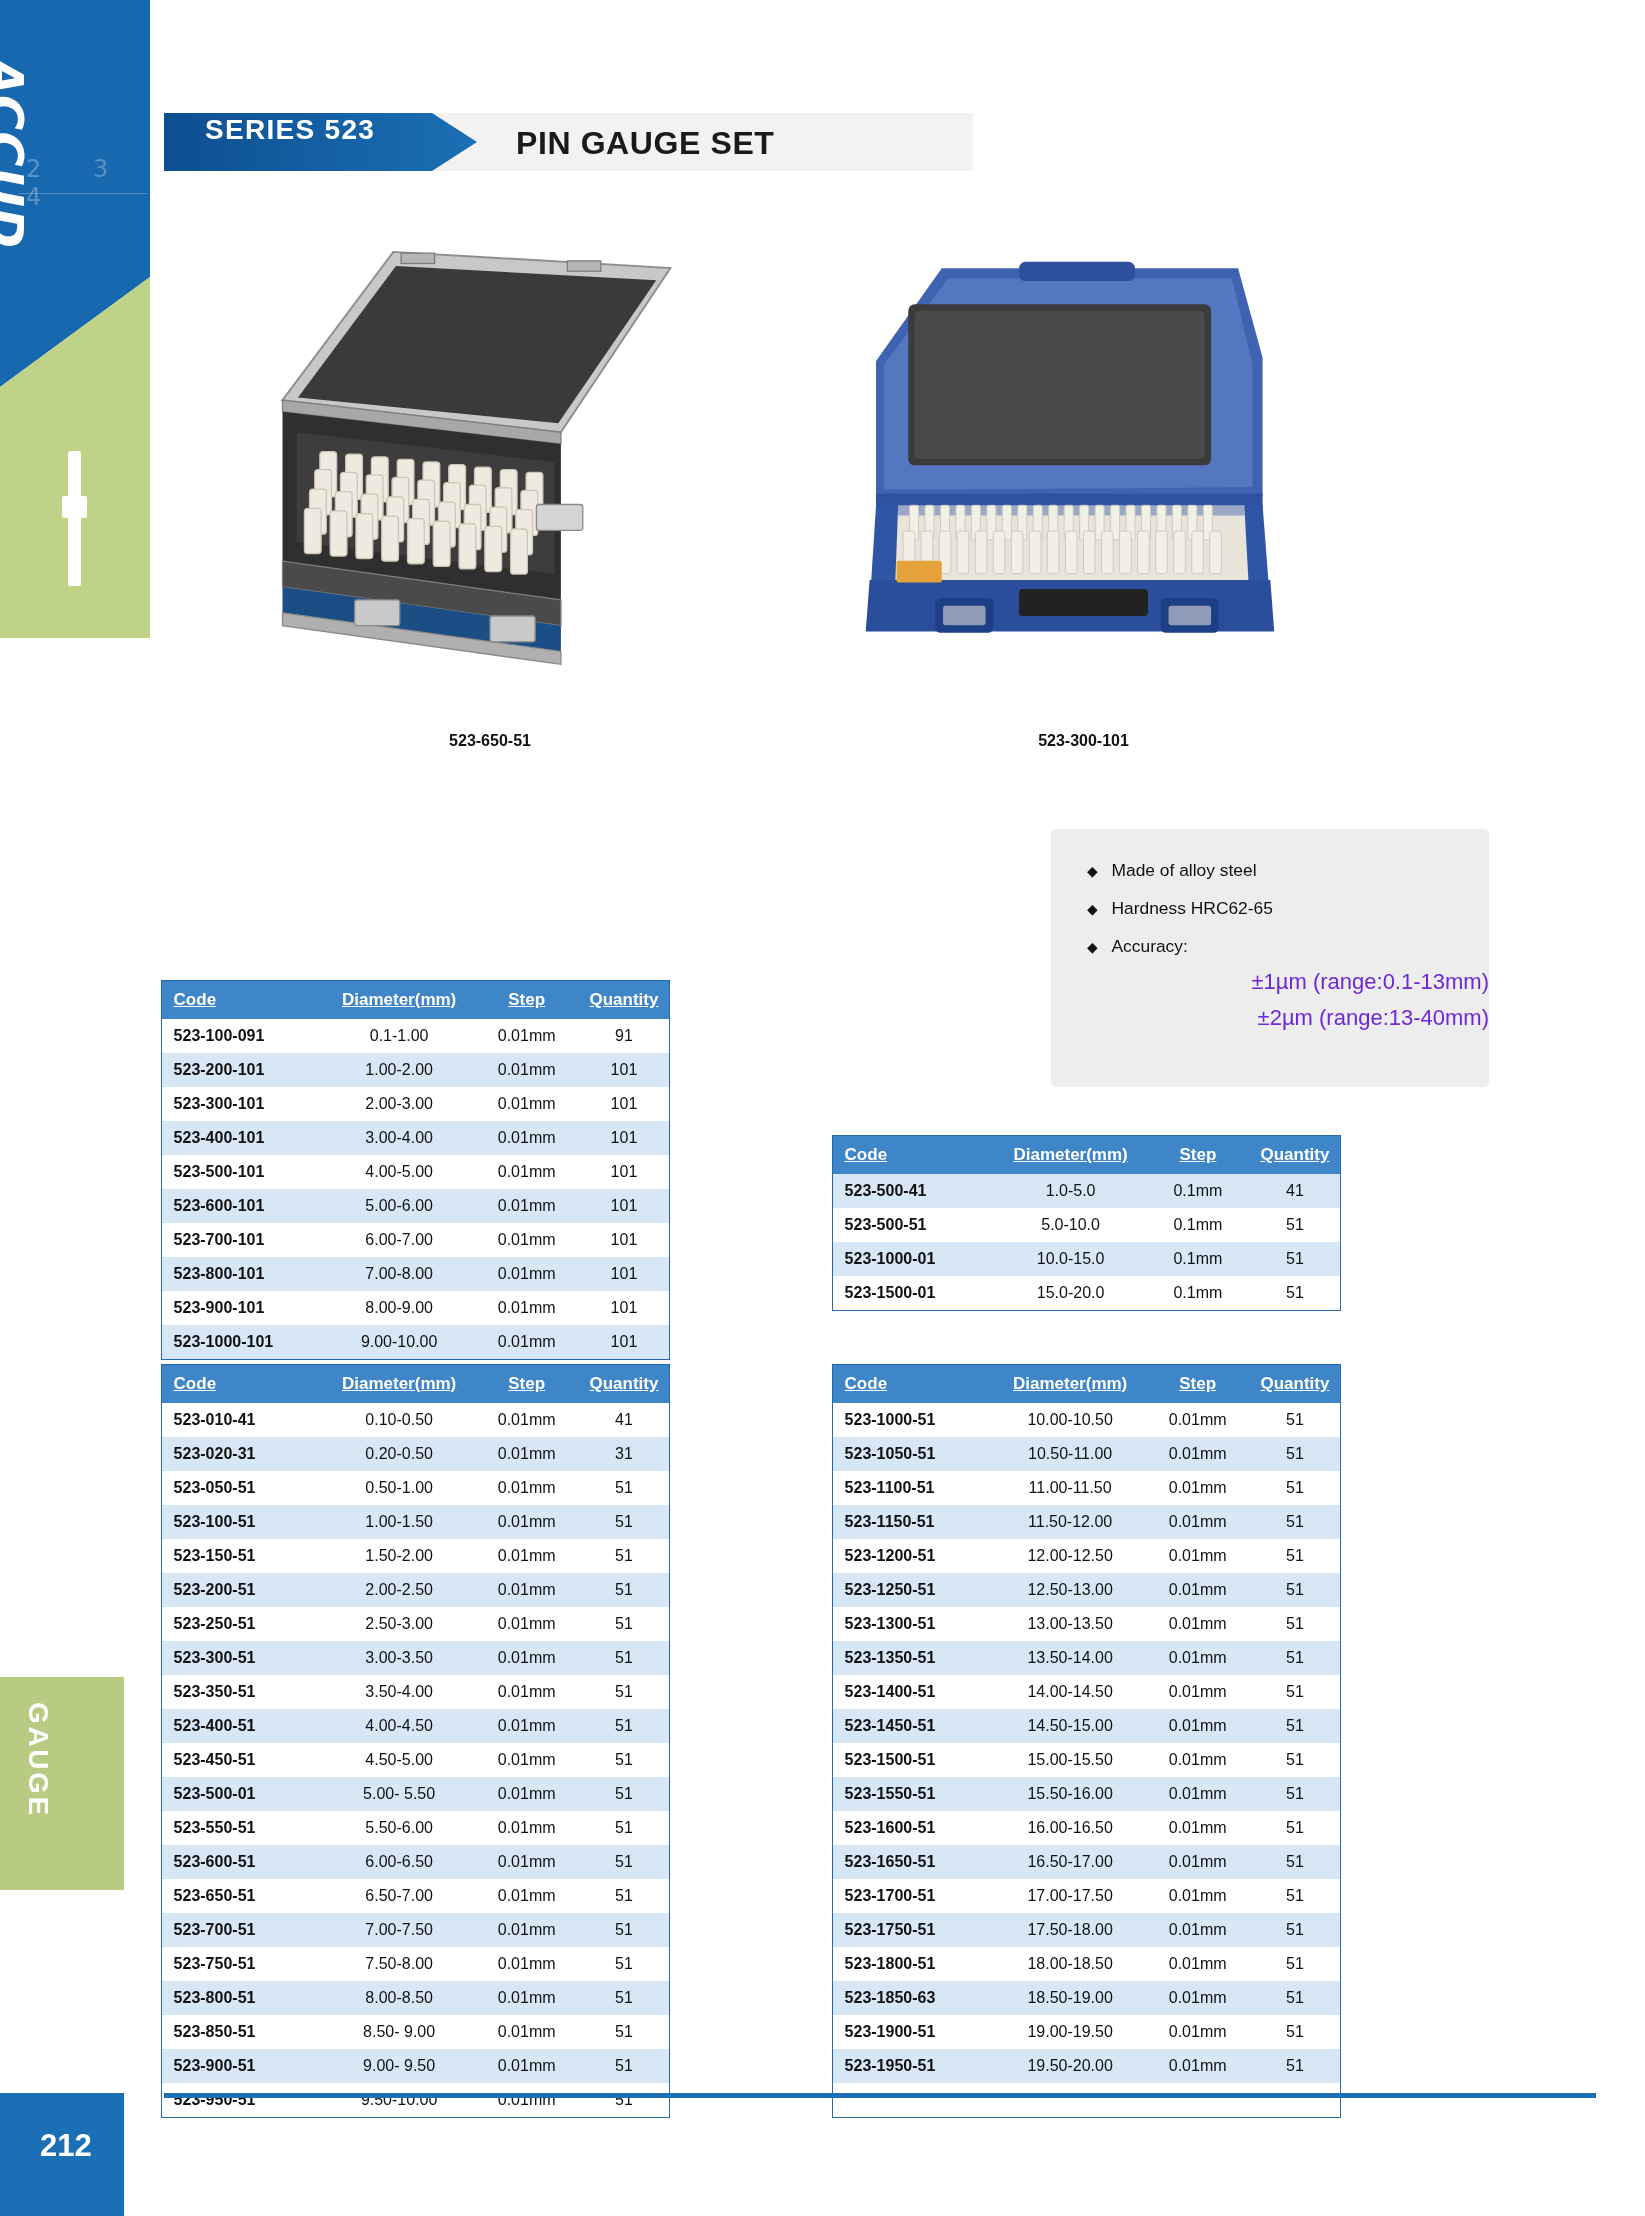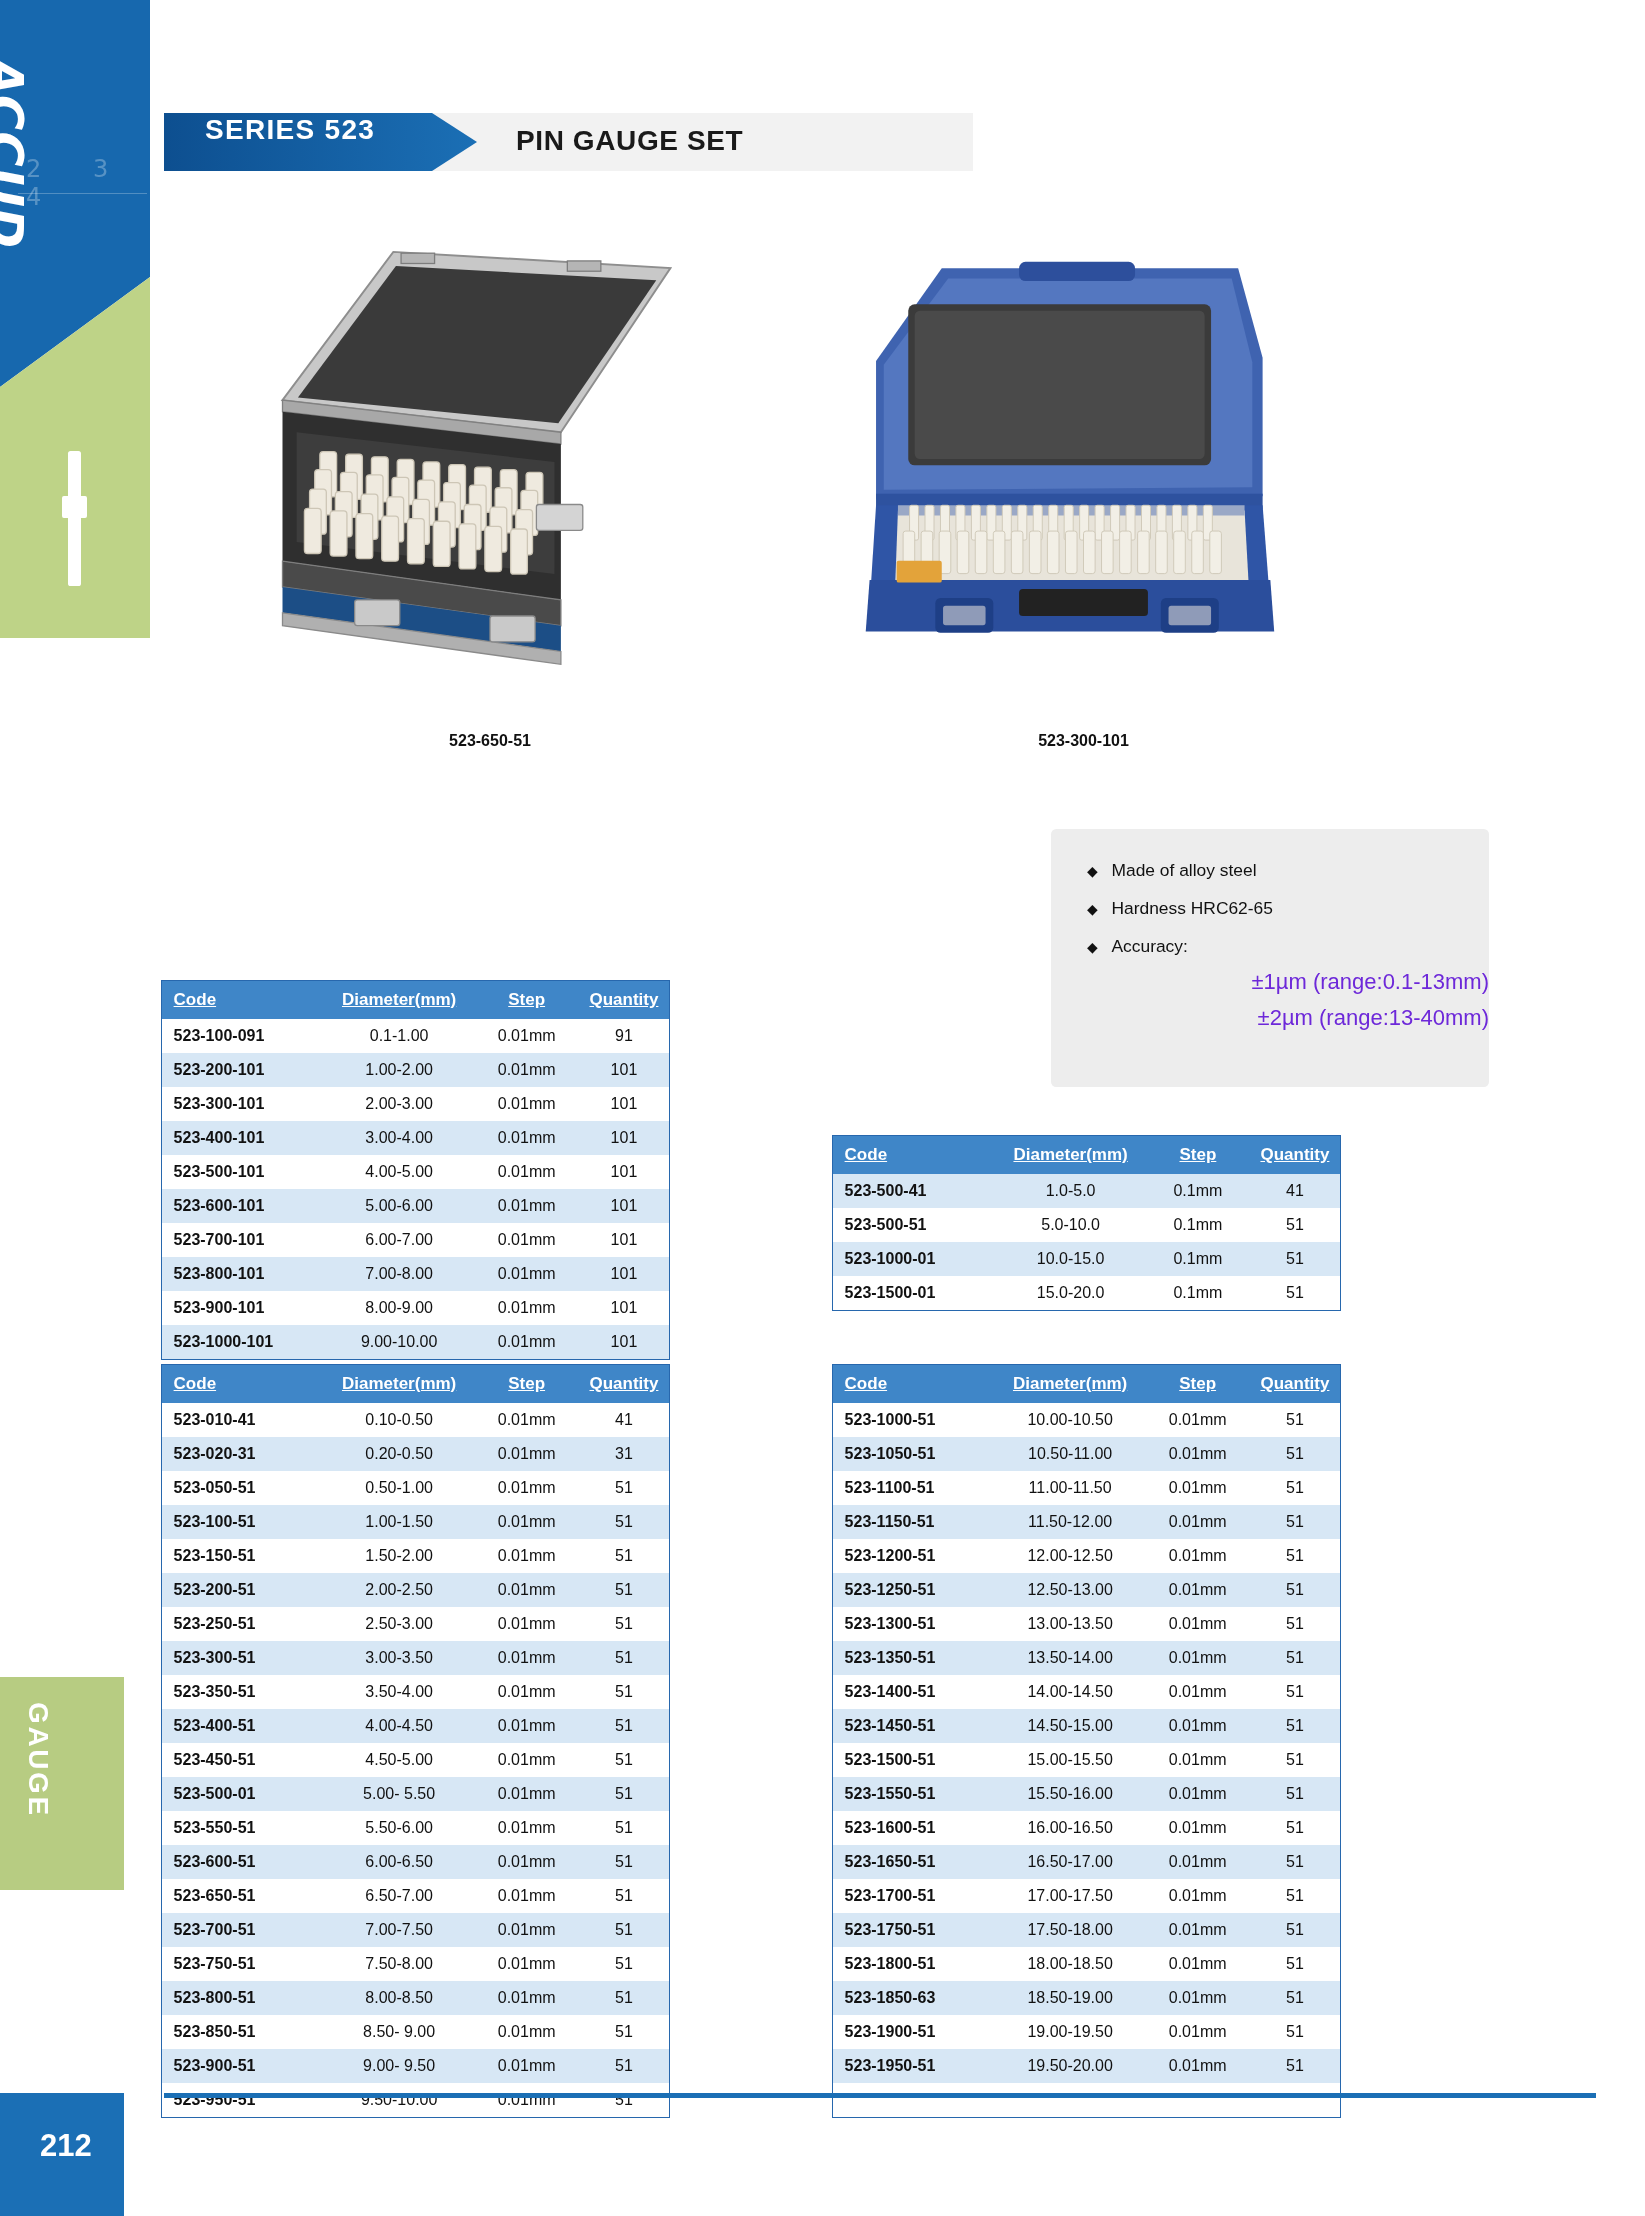--- a/index.html
+++ b/index.html
@@ -137,21 +137,21 @@
     color: #ffffff;
     font-size: 28px;
     font-weight: bold;
     letter-spacing: 1.3px;
   }
   .header-title {
     position: absolute;
     left: 516px;
     top: 125px;
     color: #1a1a1a;
-    font-size: 28px;
+    font-size: 32px;
     font-weight: bold;
     letter-spacing: 0.6px;
   }
   .product-caption {
     position: absolute;
     text-align: center;
     font-size: 16px;
     font-weight: bold;
     color: #111;
   }

